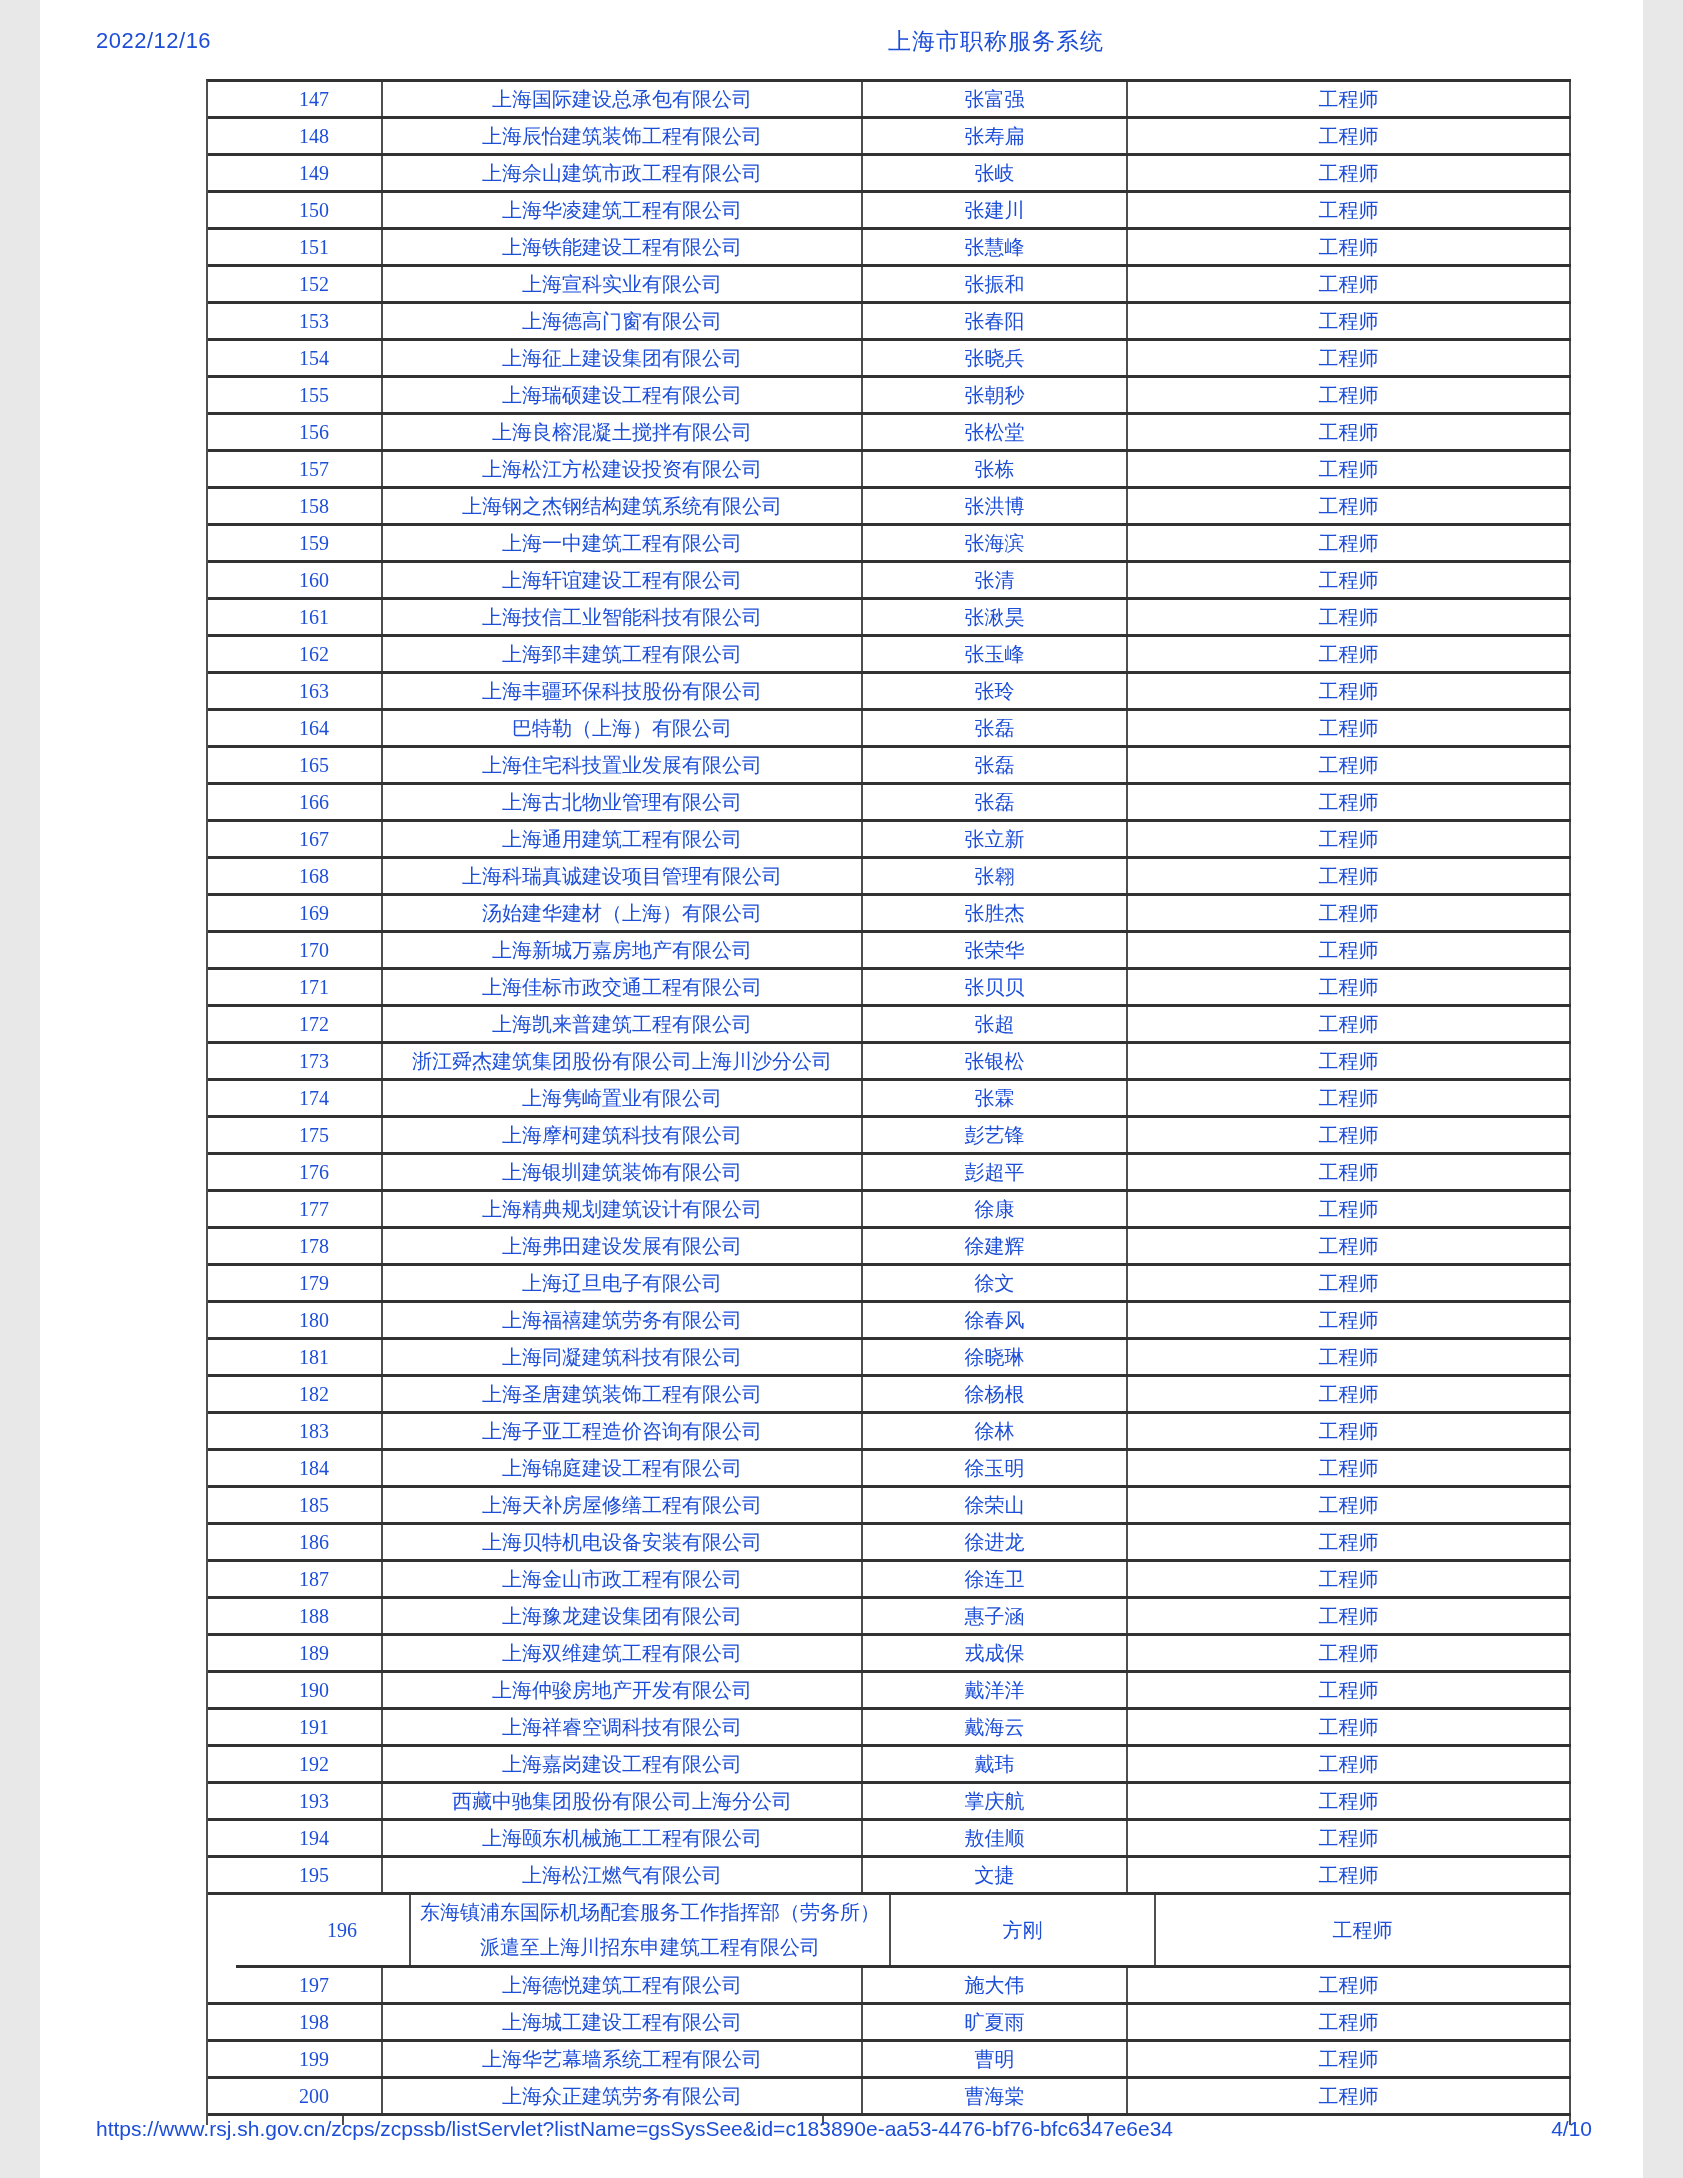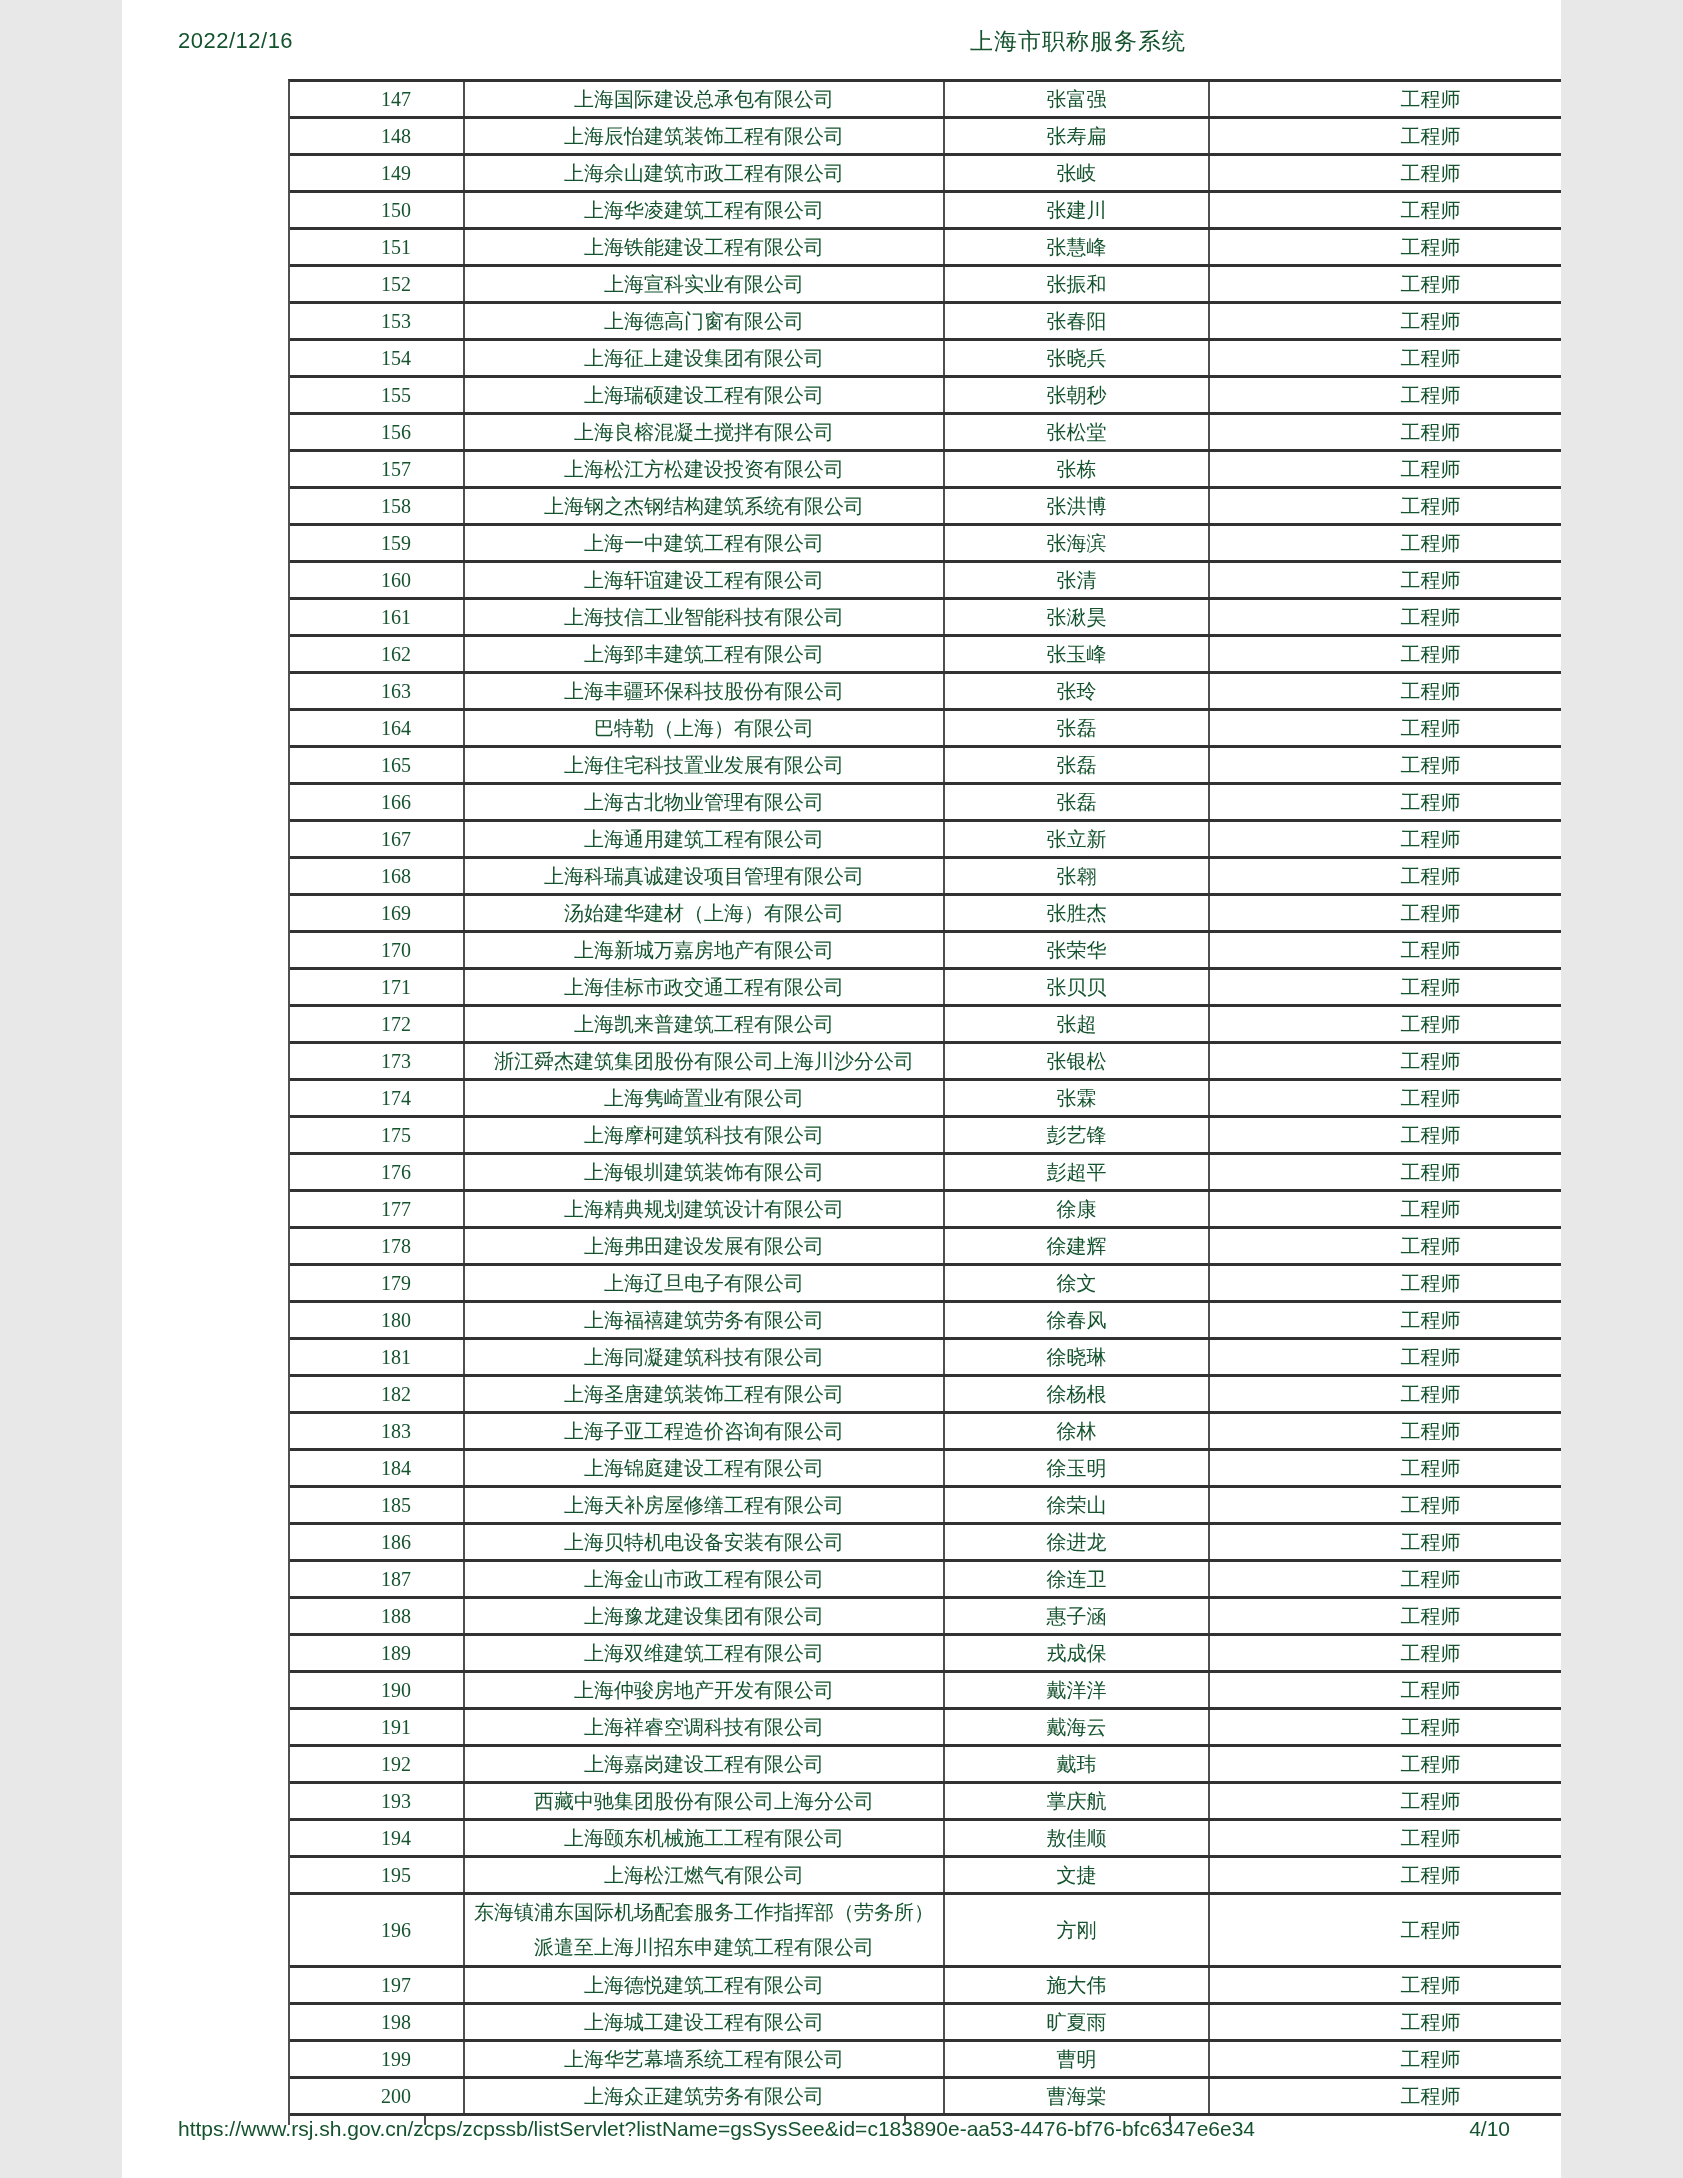--- a/index.html
+++ b/index.html
@@ -1,21 +1,21 @@
 <!DOCTYPE html>
 <html><head>
 <meta charset="utf-8">
 <style>
   html,body{margin:0;padding:0;background:#e8e8e8;}
   .page{
     position:relative;
-    width:1439px;height:2178px;
+    width:1603px;height:2178px;
     margin:0 auto;
     background:#ffffff;
-    color:#14532d;
+    color:#1d4ed8;
     font-family:"Liberation Serif","DejaVu Serif",serif;
     overflow:hidden;
   }
   
   .hdr-date{
     position:absolute;left:56px;top:28px;
     font-family:"Liberation Sans","DejaVu Sans",sans-serif;
     font-size:22px;letter-spacing:0.5px;
   }
   .hdr-title{
@@ -29,21 +29,21 @@
     width:1365px;box-sizing:border-box;
     border-top:3px solid #323232;
     border-left:2px solid #4f4f4f;
   }
   .row{
     display:flex;align-items:stretch;
     min-height:34px;
     border-bottom:3px solid #323232;
     padding-left:39px;
   }
-  .row.multi{min-height:69px;}
+  .row.multi{min-height:69px;margin-left:28px;}
   .cell{
     box-sizing:border-box;
     border-right:2px solid #4f4f4f;
     display:flex;flex-direction:column;
     align-items:center;justify-content:center;
     text-align:center;
     font-size:20px;line-height:32px;
   }
   .c-no{width:136px;}
   .c-company{width:480px;padding:0 8px;}

